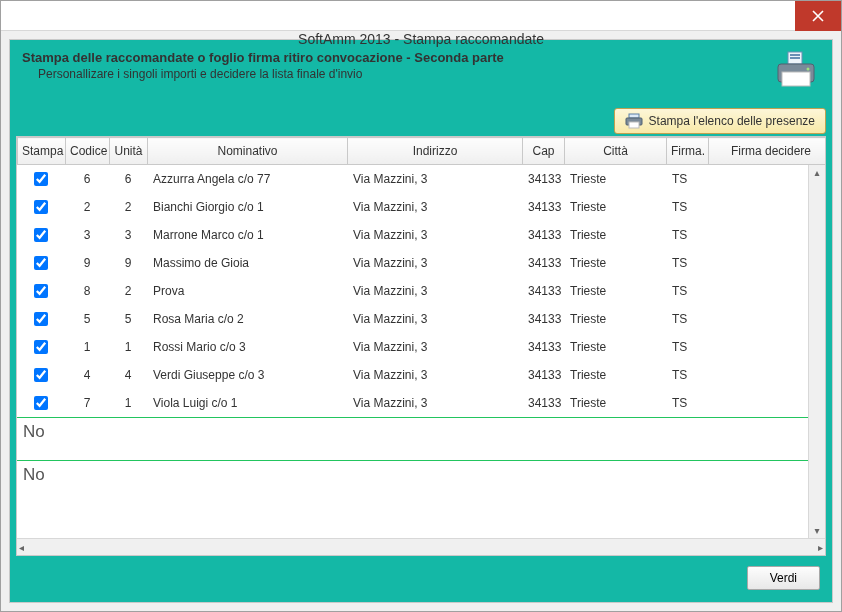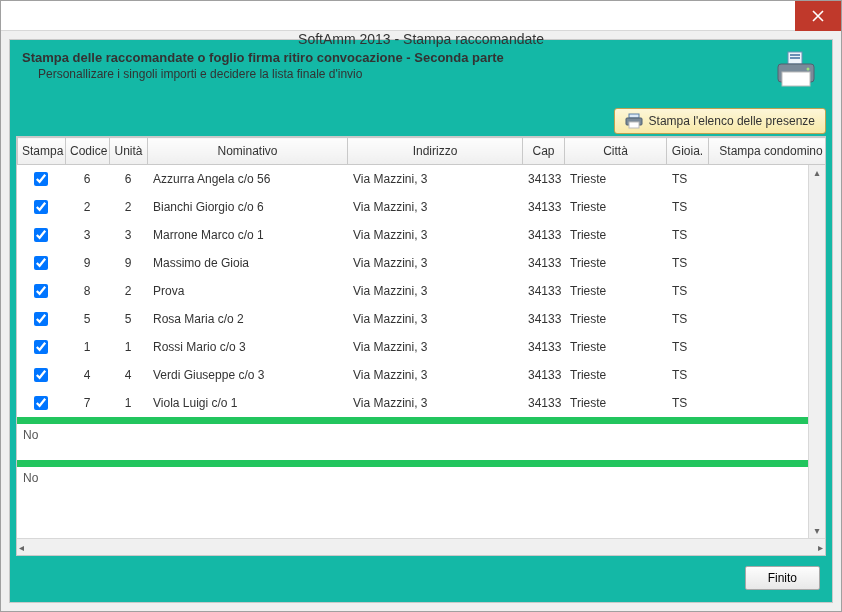--- a/index.html
+++ b/index.html
@@ -135,22 +135,22 @@
     overflow: hidden;
   }
   tbody td.center { text-align: center; }
   input[type="checkbox"] {
     width: 14px;
     height: 14px;
     margin: 0 auto;
     display: block;
   }
   .no-row td {
-    border-top: 7px solid #22c55e;
-    font-size: 12px;
+    border-top: 1px solid #22c55e;
+    font-size: 17px;
     color: #555;
     padding: 4px 6px;
   }
   .vscroll {
     position: absolute;
     right: 0;
     top: 0;
     bottom: 0;
     width: 17px;
     background: #f0f0f0;
@@ -262,22 +262,22 @@
           </colgroup>
           <thead>
             <tr>
               <th>Stampa</th>
               <th>Codice</th>
               <th>Unità</th>
               <th>Nominativo</th>
               <th>Indirizzo</th>
               <th>Cap</th>
               <th>Città</th>
-              <th>Gioia.</th>
-              <th>Stampa condomino</th>
+              <th>Firma.</th>
+              <th>Firma decidere</th>
             </tr>
           </thead>
         </table>
 
         <div class="grid-body">
           <table>
             <colgroup>
               <col class="col-stampa">
                 <col class="col-codice">
                 <col class="col-unita">
@@ -288,34 +288,34 @@
                 <col class="col-prov">
                 <col class="col-firma">
             </colgroup>
             <tbody id="rows-body">
                 <tr>
                   <td class="center">
                     <input type="checkbox" checked="" style="">
                   </td>
                   <td class="center">6</td>
                   <td class="center">6</td>
-                  <td>Azzurra Angela c/o 56</td>
+                  <td>Azzurra Angela c/o 77</td>
                   <td>Via Mazzini, 3</td>
                   <td class="center">34133</td>
                   <td>Trieste</td>
                   <td>TS</td>
                   <td></td>
                 </tr>
                 <tr>
                   <td class="center">
                     <input type="checkbox" checked="" style="">
                   </td>
                   <td class="center">2</td>
                   <td class="center">2</td>
-                  <td>Bianchi Giorgio c/o 6</td>
+                  <td>Bianchi Giorgio c/o 1</td>
                   <td>Via Mazzini, 3</td>
                   <td class="center">34133</td>
                   <td>Trieste</td>
                   <td>TS</td>
                   <td></td>
                 </tr>
                 <tr>
                   <td class="center">
                     <input type="checkbox" checked="" style="">
                   </td>
@@ -426,17 +426,17 @@
         </div>
 
         <div class="hscroll">
           <span>◂</span>
           <div class="track"></div>
           <span>▸</span>
         </div>
       </div>
 
       <div class="footer">
-        <button class="btn">Finito</button>
+        <button class="btn">Verdi</button>
       </div>
     </div>
   </div>
 </div>
 
 </body></html>

